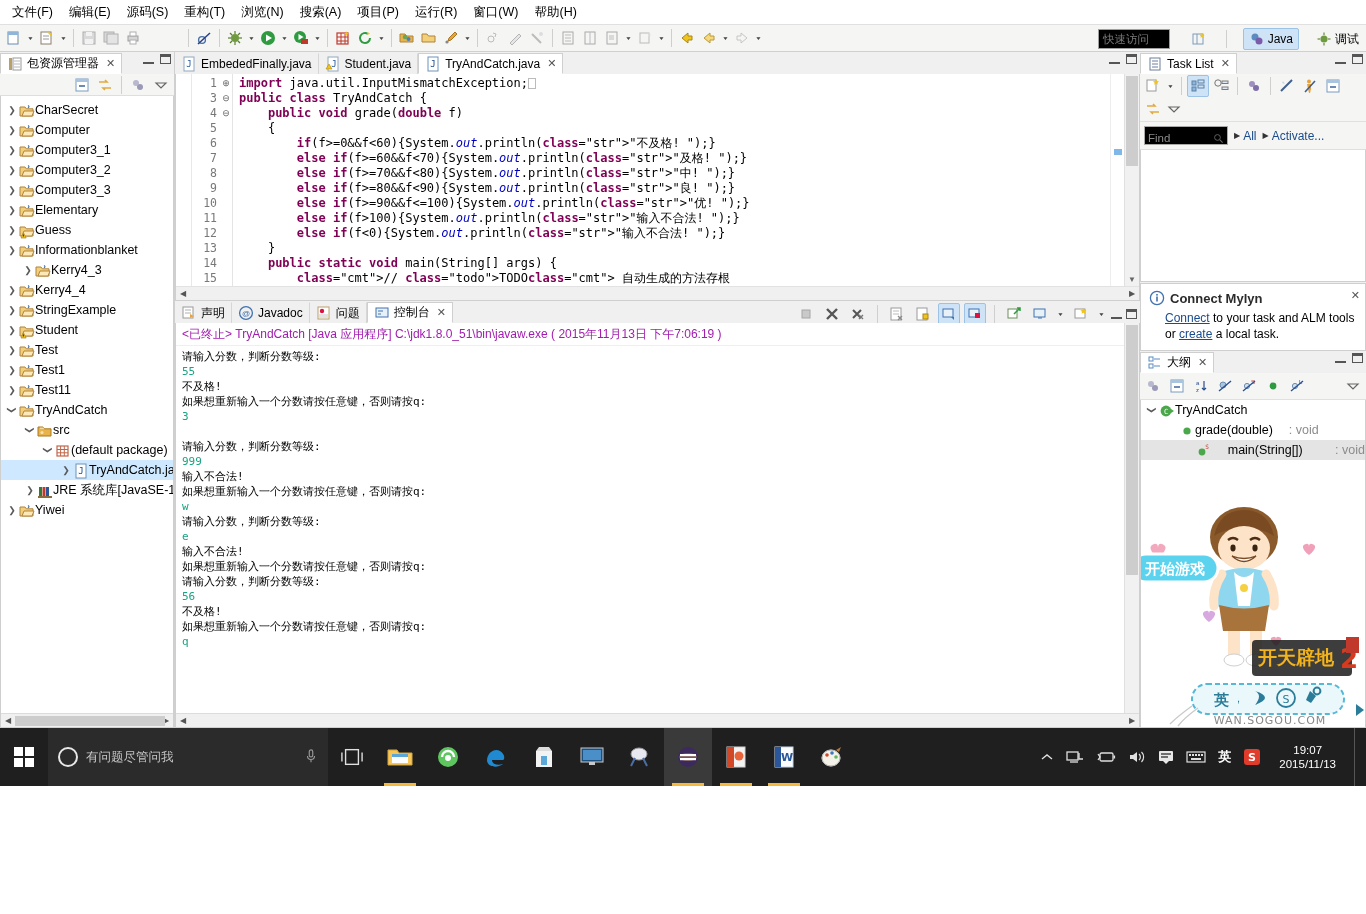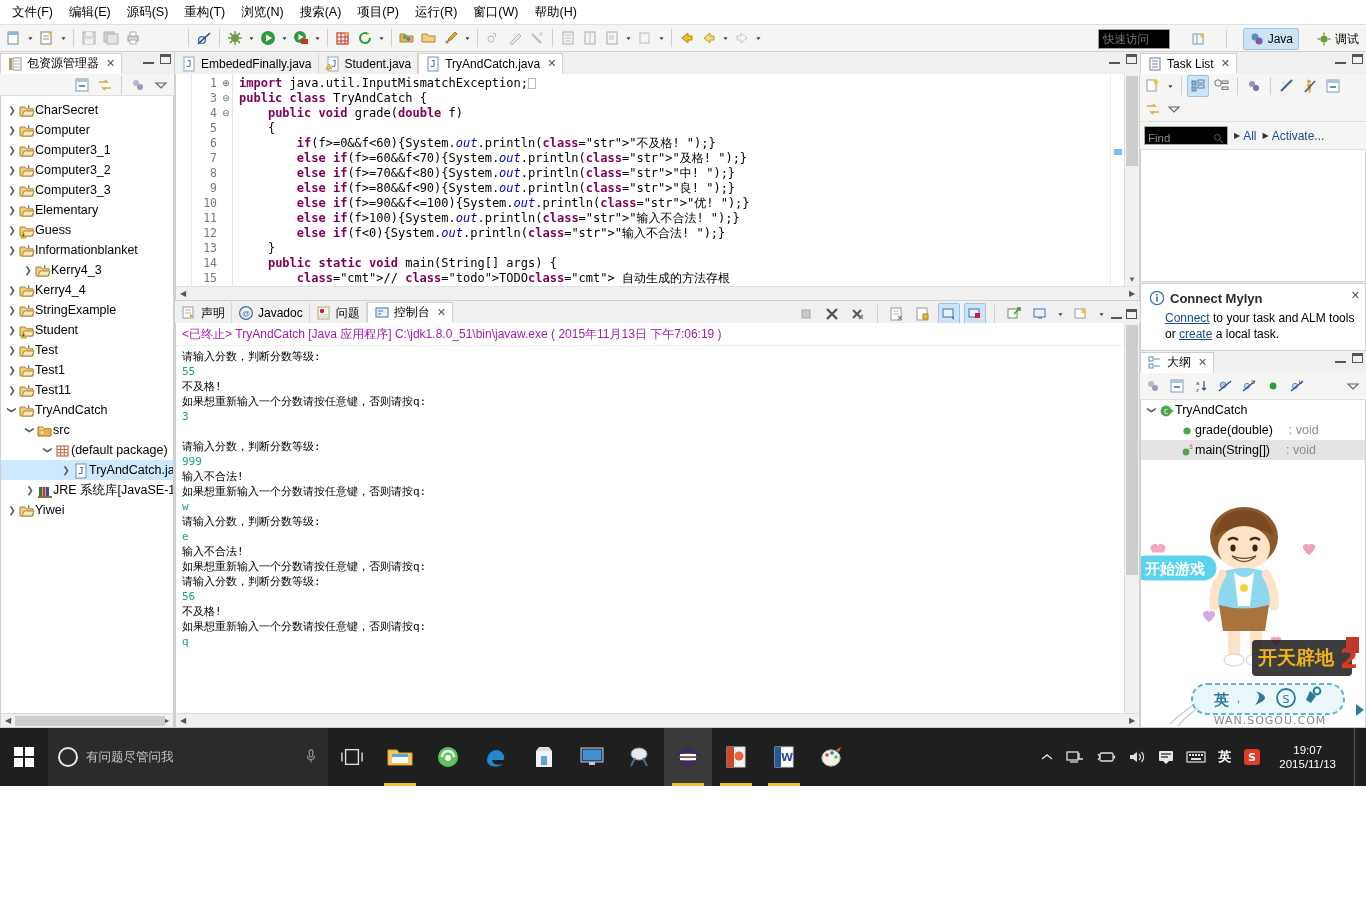--- a/index.html
+++ b/index.html
@@ -1228,21 +1228,21 @@
               <div class="ol-row" style="padding-left: 24px;">
                 <span class="arrow none"></span>
                 <span class="ficon">
                   <svg class="icn" viewBox="0 0 16 16">
                     <circle cx="8" cy="8" r="3.6" fill="#4aa84a"></circle>
                   </svg>
                 </span>
                 <span class="tlabel">grade(double)</span>
                 <span class="ret"> : void</span>
               </div>
-              <div class="ol-row sel" style="padding-left: 24px;">
+              <div class="ol-row sel" style="padding-left: 24px; justify-content: space-between;">
                 <span class="arrow none"></span>
                 <span class="ficon">
                   <svg class="icn" viewBox="0 0 16 16">
                     <circle cx="7" cy="9" r="3.4" fill="#4aa84a"></circle>
                     <text x="12" y="6" font-size="6" fill="#c0392b" text-anchor="middle" font-family="monospace">S</text>
                   </svg>
                 </span>
                 <span class="tlabel">main(String[])</span>
                 <span class="ret"> : void</span>
               </div>

